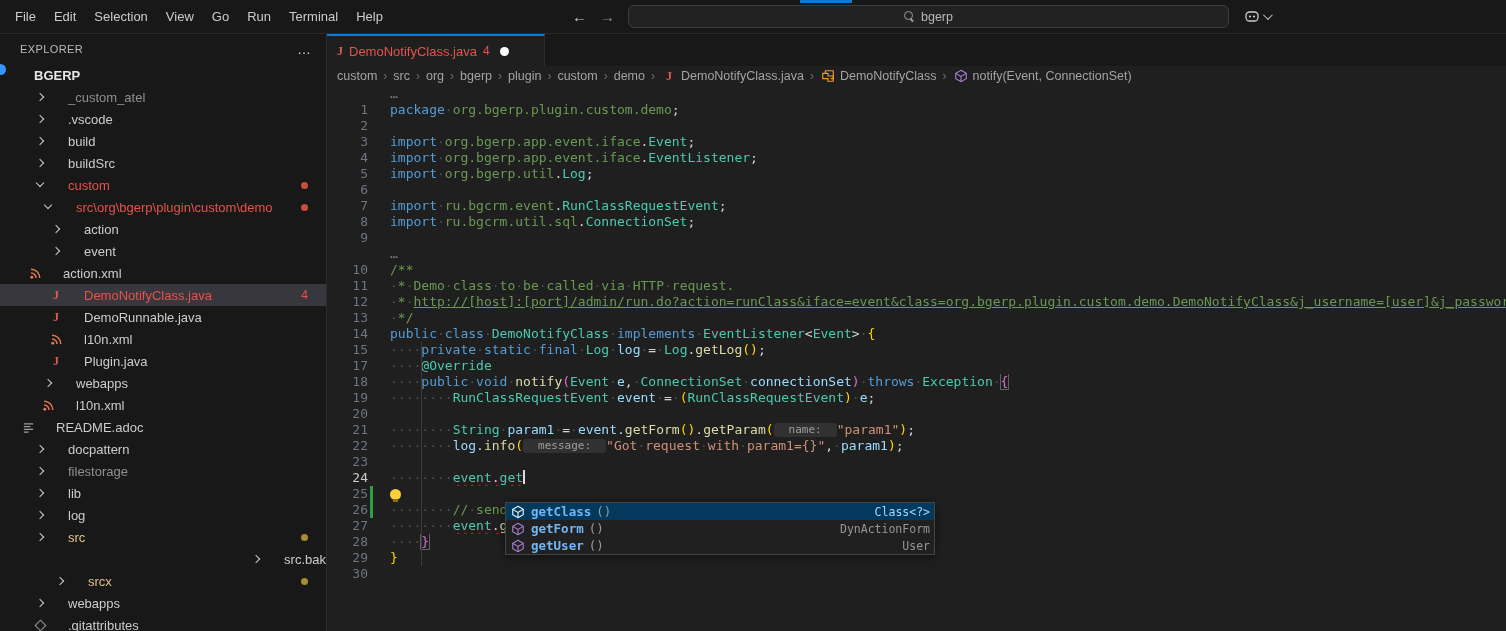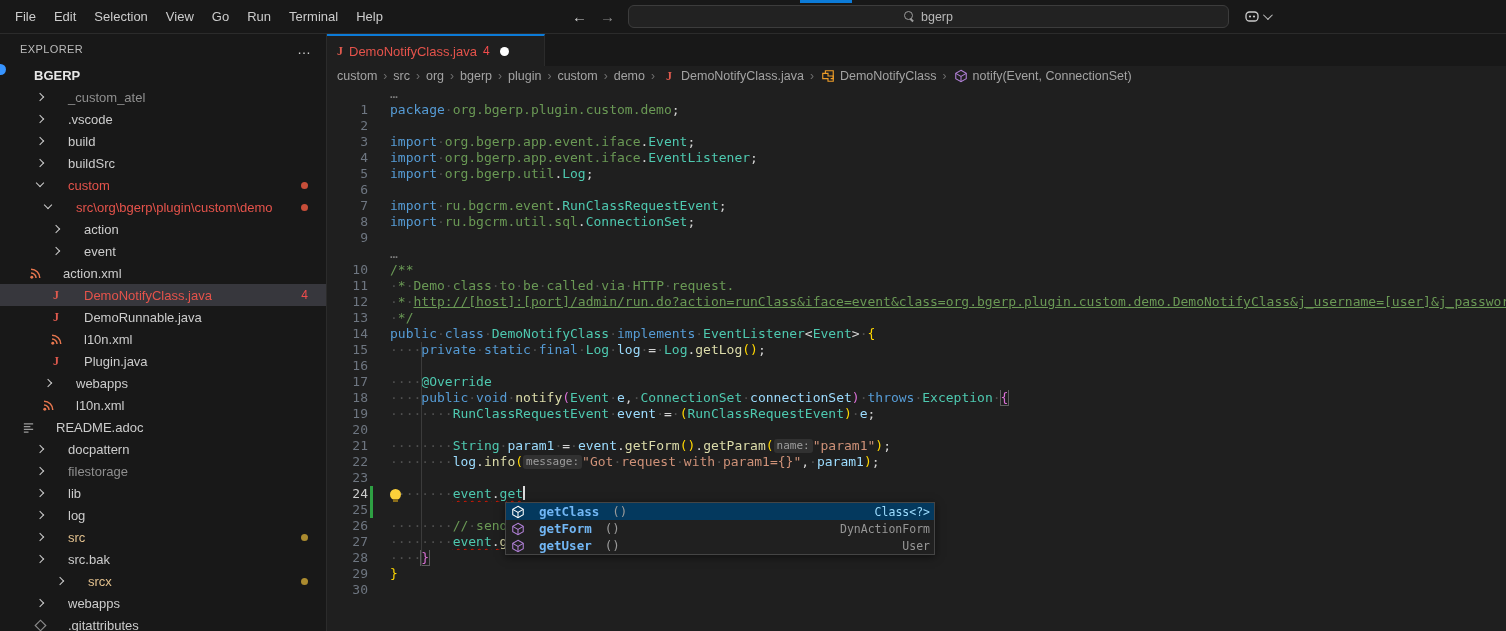--- a/index.html
+++ b/index.html
@@ -70,31 +70,31 @@
   .tk.kw{color:#569cd6}.tk.typ{color:#4ec9b0}.tk.var{color:#9cdcfe}.tk.fn{color:#dcdcaa}
   .tk.str{color:#ce9178}.tk.com{color:#6a9955}.tk.pkg{color:#6a9955}.tk.pln{color:#d4d4d4}
   .tk.br1{color:#ffd700}.tk.br2{color:#da70d6}.tk.ann{color:#4ec9b0}.tk.fold{color:#808080}
   .tk.brBx{color:#da70d6;outline:1px solid #5f5f5f}
   .tk.lnk{color:#6a9955;text-decoration:underline}
   .sqg{text-decoration-line:underline;text-decoration-style:wavy;text-decoration-color:#e51400;
     text-decoration-thickness:1px;text-underline-offset:2px}
   .tk.lnk{text-decoration-line:underline}
   .ws{color:#4f4f4f}
   .inlay{display:inline-block;background:#313131;color:#9d9d9d;border-radius:3px;font-size:11px;
-    padding:0 3px;line-height:14px;vertical-align:1px}
+    padding:0 15px;line-height:14px;vertical-align:1px}
   .caret{display:inline-block;width:2px;height:14px;background:#dcdcdc;vertical-align:-2px}
   #indent-guide{position:absolute;left:94px;top:256px;width:1px;height:224px;background:#3b3b3b}
   #gutter-add{position:absolute;left:43px;top:400px;width:3px;height:32px;background:#2ea043}
   #bulb{position:absolute;left:63px;top:403px;width:11px;height:11px;background:#fdd13a;border-radius:50%}
   #bulb::after{content:"";position:absolute;left:3px;top:10px;width:5px;height:3px;background:#8a6d1a}
 
   
   #suggest{position:absolute;left:505px;top:502px;width:430px;background:#202020;border:1px solid #454545;
     box-shadow:0 2px 8px rgba(0,0,0,.5);z-index:40}
-  .srow{display:flex;align-items:center;height:17px;padding:0 4px;gap:13px;
+  .srow{display:flex;align-items:center;height:17px;padding:0 4px;gap:5px;
     font-family:"DejaVu Sans Mono",monospace;font-size:12.5px}
   .srow.selected{background:#04395e}
   .srow .sname{color:#72b7f5;font-weight:bold}
   .srow .ssuf{color:#9a9a9a}
   .srow .sdetail{margin-left:auto;color:#969696;font-size:11.5px}
   .srow.selected .sdetail{color:#9cdcfe}
   .cubewrap{width:16px;height:16px;flex:0 0 16px;display:flex;align-items:center;justify-content:center}
 </style>
 </head>
 <body>
@@ -247,21 +247,21 @@
       </div>
       <div class="trow" style="padding-left: 32px;">
         <span class="chev col"></span>
         <span class="lbl c-normal">log</span>
       </div>
       <div class="trow" style="padding-left: 32px;">
         <span class="chev col"></span>
         <span class="lbl c-gold">src</span>
         <span class="dot gold"></span>
       </div>
-      <div class="trow" style="padding-left: 32px;">
+      <div class="trow" style="padding-left: 32px; justify-content: flex-end;">
         <span class="chev col"></span>
         <span class="lbl c-normal">src.bak</span>
       </div>
       <div class="trow" style="padding-left: 52px;">
         <span class="chev col"></span>
         <span class="lbl c-gold">srcx</span>
         <span class="dot gold"></span>
       </div>
       <div class="trow" style="padding-left: 32px;">
         <span class="chev col"></span>
@@ -357,21 +357,20 @@
       <div class="cl"><span class="lnum">7</span><span class="glyph"></span><span class="ctext"><span class="tk kw">import</span><span class="tk pln"><span class="ws">·</span></span><span class="tk pkg">ru.bgcrm.event</span><span class="tk pln">.</span><span class="tk typ">RunClassRequestEvent</span><span class="tk pln">;</span></span></div>
       <div class="cl"><span class="lnum">8</span><span class="glyph"></span><span class="ctext"><span class="tk kw">import</span><span class="tk pln"><span class="ws">·</span></span><span class="tk pkg">ru.bgcrm.util.sql</span><span class="tk pln">.</span><span class="tk typ">ConnectionSet</span><span class="tk pln">;</span></span></div>
       <div class="cl"><span class="lnum">9</span><span class="glyph"></span><span class="ctext"></span></div>
       <div class="cl"><span class="lnum"></span><span class="glyph"></span><span class="ctext"><span class="tk fold">…</span></span></div>
       <div class="cl"><span class="lnum">10</span><span class="glyph"></span><span class="ctext"><span class="tk com">/**</span></span></div>
       <div class="cl"><span class="lnum">11</span><span class="glyph"></span><span class="ctext"><span class="tk com"><span class="ws">·</span>*<span class="ws">·</span>Demo<span class="ws">·</span>class<span class="ws">·</span>to<span class="ws">·</span>be<span class="ws">·</span>called<span class="ws">·</span>via<span class="ws">·</span>HTTP<span class="ws">·</span>request.</span></span></div>
       <div class="cl"><span class="lnum">12</span><span class="glyph"></span><span class="ctext"><span class="tk com"><span class="ws">·</span>*<span class="ws">·</span></span><span class="tk lnk">http://[host]:[port]/admin/run.do?action=runClass&amp;iface=event&amp;class=org.bgerp.plugin.custom.demo.DemoNotifyClass&amp;j_username=[user]&amp;j_password=[pswd]&amp;param1=value1</span></span></div>
       <div class="cl"><span class="lnum">13</span><span class="glyph"></span><span class="ctext"><span class="tk com"><span class="ws">·</span>*/</span></span></div>
       <div class="cl"><span class="lnum">14</span><span class="glyph"></span><span class="ctext"><span class="tk kw">public</span><span class="tk pln"><span class="ws">·</span></span><span class="tk kw">class</span><span class="tk pln"><span class="ws">·</span></span><span class="tk typ">DemoNotifyClass</span><span class="tk pln"><span class="ws">·</span></span><span class="tk kw">implements</span><span class="tk pln"><span class="ws">·</span></span><span class="tk typ">EventListener</span><span class="tk pln">&lt;</span><span class="tk typ">Event</span><span class="tk pln">&gt;<span class="ws">·</span></span><span class="tk br1">{</span></span></div>
       <div class="cl"><span class="lnum">15</span><span class="glyph"></span><span class="ctext"><span class="tk pln"><span class="ws">·</span><span class="ws">·</span><span class="ws">·</span><span class="ws">·</span></span><span class="tk kw">private</span><span class="tk pln"><span class="ws">·</span></span><span class="tk kw">static</span><span class="tk pln"><span class="ws">·</span></span><span class="tk kw">final</span><span class="tk pln"><span class="ws">·</span></span><span class="tk typ">Log</span><span class="tk pln"><span class="ws">·</span></span><span class="tk var">log</span><span class="tk pln"><span class="ws">·</span>=<span class="ws">·</span></span><span class="tk typ">Log</span><span class="tk pln">.</span><span class="tk fn">getLog</span><span class="tk br1">()</span><span class="tk pln">;</span></span></div>
-      <div class="cl"><span class="lnum">16</span><span class="glyph"></span><span class="ctext"></span></div>
       <div class="cl"><span class="lnum">17</span><span class="glyph"></span><span class="ctext"><span class="tk pln"><span class="ws">·</span><span class="ws">·</span><span class="ws">·</span><span class="ws">·</span></span><span class="tk ann">@Override</span></span></div>
       <div class="cl"><span class="lnum">18</span><span class="glyph"></span><span class="ctext"><span class="tk pln"><span class="ws">·</span><span class="ws">·</span><span class="ws">·</span><span class="ws">·</span></span><span class="tk kw">public</span><span class="tk pln"><span class="ws">·</span></span><span class="tk kw">void</span><span class="tk pln"><span class="ws">·</span></span><span class="tk fn">notify</span><span class="tk br2">(</span><span class="tk typ">Event</span><span class="tk pln"><span class="ws">·</span></span><span class="tk var">e</span><span class="tk pln">,<span class="ws">·</span></span><span class="tk typ">ConnectionSet</span><span class="tk pln"><span class="ws">·</span></span><span class="tk var">connectionSet</span><span class="tk br2">)</span><span class="tk pln"><span class="ws">·</span></span><span class="tk kw">throws</span><span class="tk pln"><span class="ws">·</span></span><span class="tk typ">Exception</span><span class="tk pln"><span class="ws">·</span></span><span class="tk brBx">{</span></span></div>
       <div class="cl"><span class="lnum">19</span><span class="glyph"></span><span class="ctext"><span class="tk pln"><span class="ws">·</span><span class="ws">·</span><span class="ws">·</span><span class="ws">·</span><span class="ws">·</span><span class="ws">·</span><span class="ws">·</span><span class="ws">·</span></span><span class="tk typ">RunClassRequestEvent</span><span class="tk pln"><span class="ws">·</span></span><span class="tk var">event</span><span class="tk pln"><span class="ws">·</span>=<span class="ws">·</span></span><span class="tk br1">(</span><span class="tk typ">RunClassRequestEvent</span><span class="tk br1">)</span><span class="tk pln"><span class="ws">·</span></span><span class="tk var">e</span><span class="tk pln">;</span></span></div>
       <div class="cl"><span class="lnum">20</span><span class="glyph"></span><span class="ctext"></span></div>
       <div class="cl"><span class="lnum">21</span><span class="glyph"></span><span class="ctext"><span class="tk pln"><span class="ws">·</span><span class="ws">·</span><span class="ws">·</span><span class="ws">·</span><span class="ws">·</span><span class="ws">·</span><span class="ws">·</span><span class="ws">·</span></span><span class="tk typ">String</span><span class="tk pln"><span class="ws">·</span></span><span class="tk var">param1</span><span class="tk pln"><span class="ws">·</span>=<span class="ws">·</span></span><span class="tk var">event</span><span class="tk pln">.</span><span class="tk fn">getForm</span><span class="tk br1">()</span><span class="tk pln">.</span><span class="tk fn">getParam</span><span class="tk br1">(</span><span class="inlay">name:</span><span class="tk str">"param1"</span><span class="tk br1">)</span><span class="tk pln">;</span></span></div>
       <div class="cl"><span class="lnum">22</span><span class="glyph"></span><span class="ctext"><span class="tk pln"><span class="ws">·</span><span class="ws">·</span><span class="ws">·</span><span class="ws">·</span><span class="ws">·</span><span class="ws">·</span><span class="ws">·</span><span class="ws">·</span></span><span class="tk var">log</span><span class="tk pln">.</span><span class="tk fn">info</span><span class="tk br1">(</span><span class="inlay">message:</span><span class="tk str">"Got<span class="ws">·</span>request<span class="ws">·</span>with<span class="ws">·</span>param1={}"</span><span class="tk pln">,<span class="ws">·</span></span><span class="tk var">param1</span><span class="tk br1">)</span><span class="tk pln">;</span></span></div>
       <div class="cl"><span class="lnum">23</span><span class="glyph"></span><span class="ctext"></span></div>
       <div class="cl"><span class="lnum active">24</span><span class="glyph"></span><span class="ctext"><span class="tk pln"><span class="ws">·</span><span class="ws">·</span><span class="ws">·</span><span class="ws">·</span><span class="ws">·</span><span class="ws">·</span><span class="ws">·</span><span class="ws">·</span></span><span class="tk typ sqg">event</span><span class="tk pln sqg">.</span><span class="tk typ sqg">get</span><span class="caret"></span></span></div>
       <div class="cl"><span class="lnum">25</span><span class="glyph"></span><span class="ctext"></span></div>
       <div class="cl"><span class="lnum">26</span><span class="glyph"></span><span class="ctext"><span class="tk pln"><span class="ws">·</span><span class="ws">·</span><span class="ws">·</span><span class="ws">·</span><span class="ws">·</span><span class="ws">·</span><span class="ws">·</span><span class="ws">·</span></span><span class="tk com">//<span class="ws">·</span>send<span class="ws">·</span>i</span></span></div>

